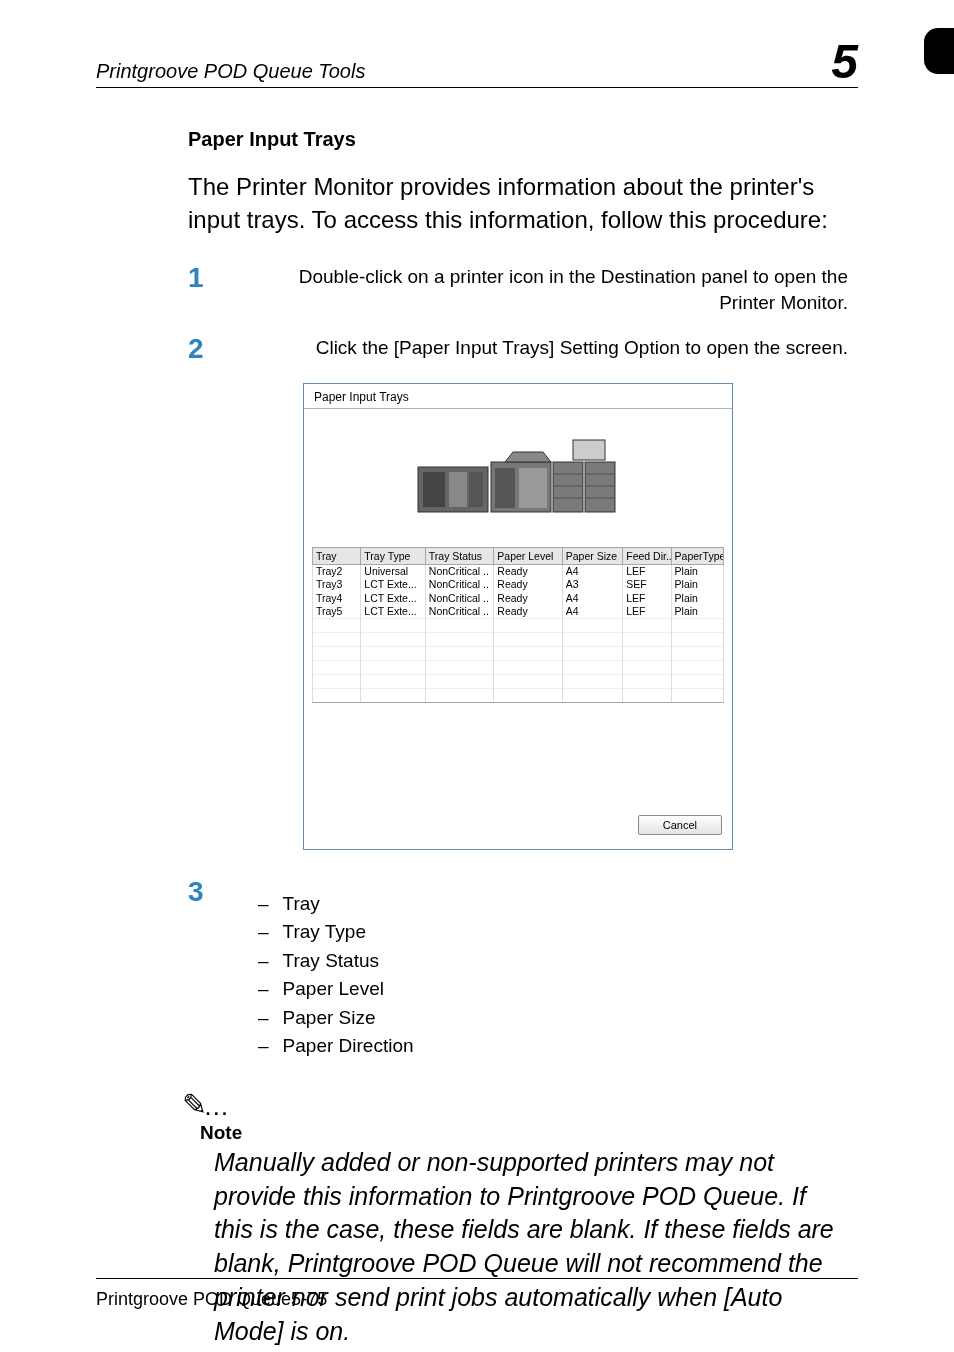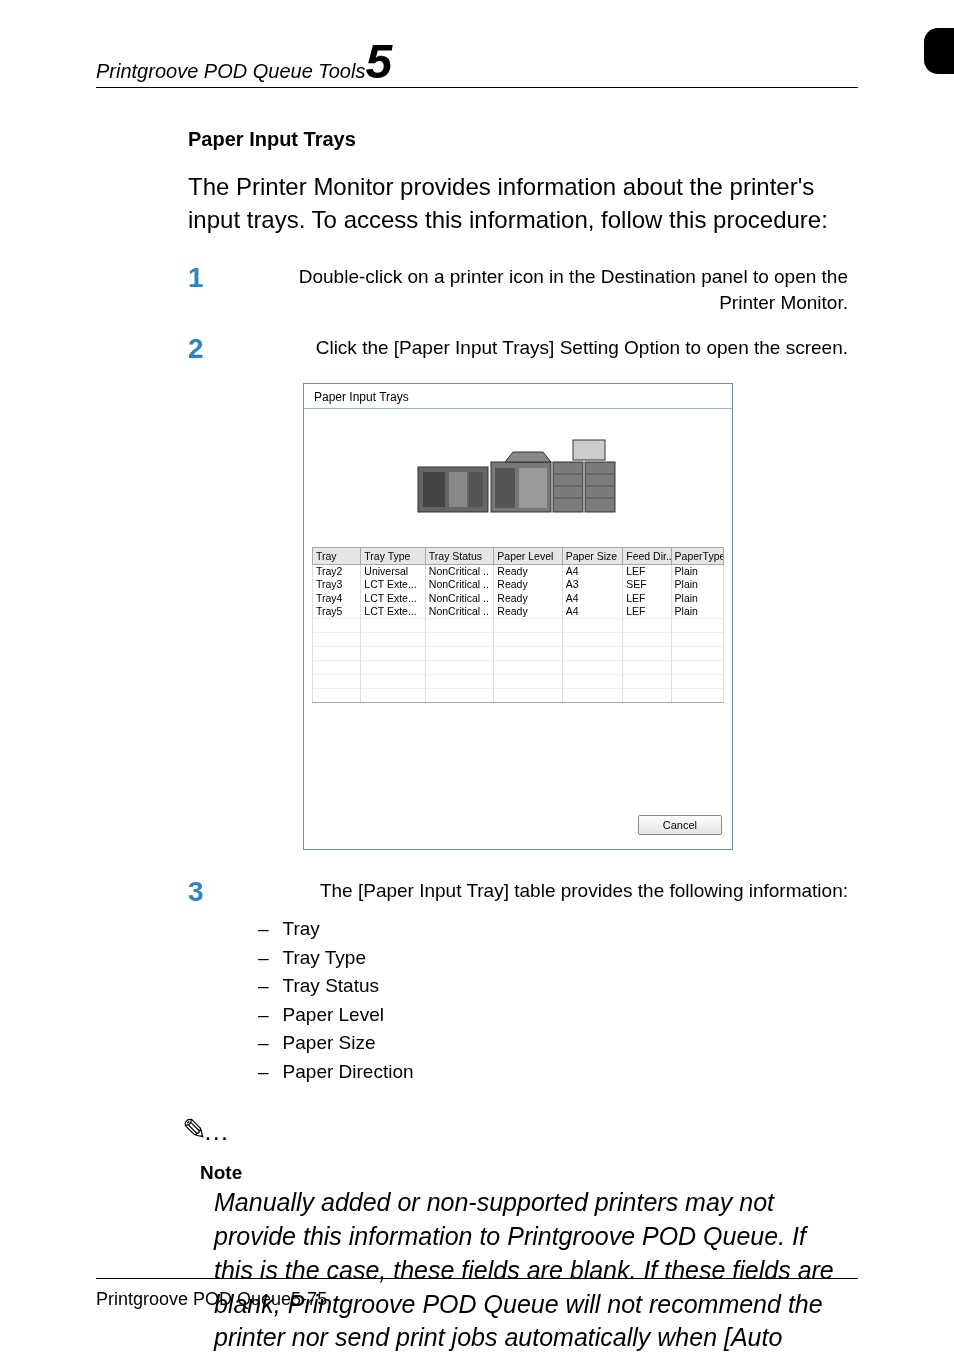--- a/index.html
+++ b/index.html
@@ -1,18 +1,18 @@
 <!DOCTYPE html>
 <html><head>
 <meta charset="utf-8">
 <style>
   * { box-sizing: border-box; margin: 0; padding: 0; }
   html, body { width: 954px; height: 1352px; background: #ffffff; font-family: Arial, Helvetica, sans-serif; color: #000; }
   .page { position: relative; width: 954px; height: 1352px; padding: 40px 96px 50px 96px; }
-  .header-row { display: flex; align-items: flex-end; justify-content: flex-start; border-bottom: 1px solid #000; padding-bottom: 4px; margin-bottom: 40px; }
+  .header-row { display: flex; align-items: flex-end; justify-content: space-between; border-bottom: 1px solid #000; padding-bottom: 4px; margin-bottom: 40px; }
   .header-title { font-size: 20px; font-style: italic; }
   .header-num { font-size: 48px; font-weight: 900; font-style: italic; color: #000; line-height: 0.9; }
   .tab-corner { position: absolute; top: 28px; right: 0; width: 30px; height: 46px; background: #000; border-top-left-radius: 14px; border-bottom-left-radius: 14px; }
   .tab-corner::after { content: ""; display:none; }
   .content { padding-left: 92px; padding-right: 10px; }
   .section-title { font-weight: bold; font-size: 20px; margin-bottom: 20px; }
   .intro { font-size: 24px; line-height: 1.35; margin-bottom: 28px; }
   .step { display: flex; gap: 28px; margin-bottom: 20px; align-items: flex-start; }
   .step-num { font-size: 28px; font-weight: bold; color: #2e84c1; font-style: normal; width: 30px; text-align: left; line-height: 1; }
   .step-text { font-size: 19px; line-height: 1.35; flex: 1; text-align: right; }
@@ -29,21 +29,21 @@
   .pit-empty-rows td { height: 14px; border-top: 1px solid #eee; }
   .pit-blank-area { height: 90px; }
   .pit-footer { display:flex; justify-content:flex-end; padding: 14px 10px 14px 10px; border-top: none; }
   .pit-button { background: linear-gradient(#fefefe, #e3e3e3); border: 1px solid #8a8a8a; border-radius: 2px; padding: 3px 24px; font-size: 11px; text-align: center; }
   .sub-list { margin-top: 12px; margin-left: 12px; font-size: 19px; line-height: 1.5; }
   .sub-list li { list-style: none; display: flex; gap: 14px; }
   .sub-list li::before { content: "–"; }
   .note-block { margin-top: 26px; margin-left: -6px; }
   .note-icon { font-size: 30px; display:inline-block; vertical-align: middle; }
   .note-dots { font-size: 26px; display:inline-block; vertical-align: bottom; letter-spacing: 2px; margin-left: -4px; }
-  .note-label { font-weight: bold; font-size: 19px; margin-top: 15px; margin-left: 18px; }
+  .note-label { font-weight: bold; font-size: 19px; margin-top: 0px; margin-left: 18px; }
   .note-body { font-style: italic; font-size: 25px; line-height: 1.35; margin-left: 32px; margin-top: 2px; }
   .footer-row { position: absolute; bottom: 42px; left: 96px; right: 96px; border-top: 1px solid #000; padding-top: 10px; display:flex; justify-content:flex-start; font-size: 18px; }
 </style>
 </head>
 <body>
 
 <div class="page">
   <div class="tab-corner"></div>
 
   <div class="header-row">
@@ -209,21 +209,20 @@
         </div>
         <div class="pit-footer">
           <button class="pit-button">Cancel</button>
         </div>
       </div>
     </div>
 
     <div class="step">
       <div class="step-num">3</div>
       <div class="step-text">
-        <span>The [Paper Input Tray] table provides the following information:</span>
         <ul class="sub-list">
           <li>
               <span>Tray</span>
             </li>
           <li>
               <span>Tray Type</span>
             </li>
           <li>
               <span>Tray Status</span>
             </li>

